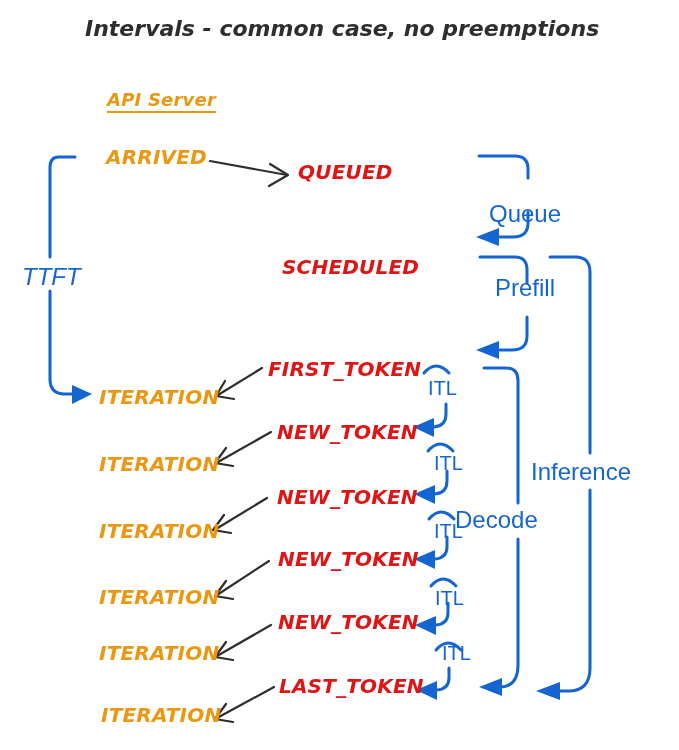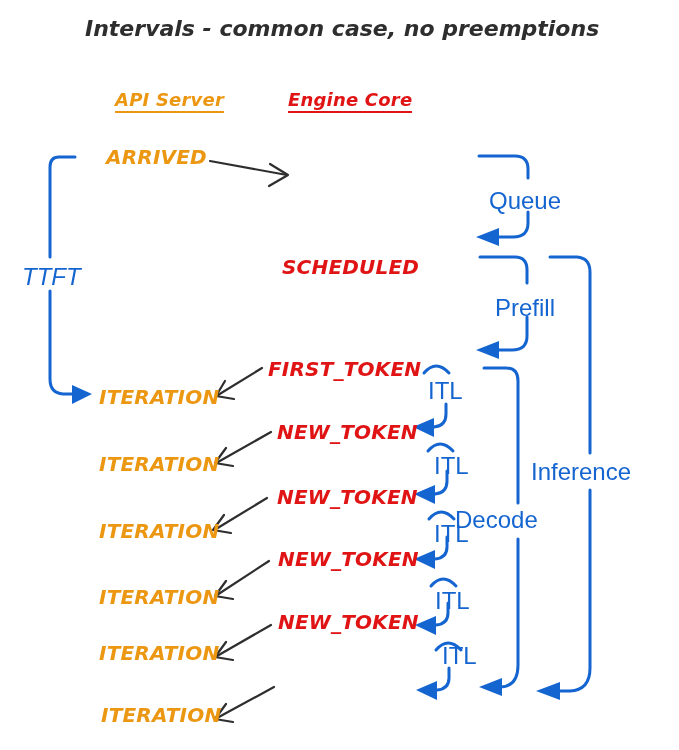--- a/index.html
+++ b/index.html
@@ -8,21 +8,21 @@
            font-family:"Liberation Sans", sans-serif;padding-left:12px; }
   .abs  { position:absolute; white-space:nowrap; }
   .hand { font-family:"DejaVu Sans", sans-serif; font-style:italic; font-weight:600; letter-spacing:.2px; }
   .title{ color:var(--ink); font-family:"DejaVu Sans", sans-serif; font-style:italic; font-weight:700;
           font-size:22px; text-align:center; }
   .hdr  { font-size:18px; padding-bottom:1px; border-bottom:2px solid currentColor; }
   .evt  { font-size:20px; }
   .orange { color:var(--orange); }
   .red    { color:var(--red); }
   .lbl  { color:var(--blue); font-size:24px; }
-  .itl  { color:var(--blue); font-size:24px; }
+  .itl  { color:var(--blue); font-size:20px; }
   svg.strokes { position:absolute; left:0; top:0; }
   .b  { fill:none; stroke:var(--blue); stroke-width:3;   stroke-linecap:round; stroke-linejoin:round; }
   .bf { fill:var(--blue); stroke:none; }
   .k  { fill:none; stroke:var(--ink); stroke-width:2.2; stroke-linecap:round; stroke-linejoin:round; }
 </style>
 </head>
 <body>
 
 <div class="stage">
 
@@ -123,41 +123,42 @@
         <path class="k" d="M 226 642 L 215 657 L 233 660"></path>
     </g>
     <g>
       <path class="k" d="M 274 687 L 217 718"></path>
         <path class="k" d="M 226 704 L 215 719 L 233 722"></path>
     </g>
   </svg>
 
   <div class="abs title" style="left:85px; top:16px; width:455px;">Intervals - common case, no preemptions</div>
 
-  <div class="abs hand hdr orange" style="left:107px; top:89px;margin-left:8px;">API Server</div>
-  <div class="abs hand hdr red" style="left:288px; top:89px;">Engine Core</div>
+  <div class="abs hand hdr orange" style="left:107px; top:89px;">API Server</div>
 
   <div class="abs hand evt orange" style="left:106px; top:145px;">ARRIVED</div>
   <div class="abs hand evt orange" style="left:99px; top:385px;">ITERATION</div>
   <div class="abs hand evt orange" style="left:99px; top:452px;">ITERATION</div>
   <div class="abs hand evt orange" style="left:99px; top:519px;">ITERATION</div>
   <div class="abs hand evt orange" style="left:99px; top:585px;">ITERATION</div>
   <div class="abs hand evt orange" style="left:99px; top:641px;">ITERATION</div>
   <div class="abs hand evt orange" style="left:101px; top:703px;">ITERATION</div>
 
+  <div class="abs hand evt red" style="left:298px; top:160px;">QUEUED</div>
   <div class="abs hand evt red" style="left:282px; top:255px;font-style:italic;">SCHEDULED</div>
   <div class="abs hand evt red" style="left:268px; top:357px;">FIRST_TOKEN</div>
   <div class="abs hand evt red" style="left:277px; top:420px;">NEW_TOKEN</div>
   <div class="abs hand evt red" style="left:277px; top:485px;">NEW_TOKEN</div>
   <div class="abs hand evt red" style="left:278px; top:547px;">NEW_TOKEN</div>
   <div class="abs hand evt red" style="left:278px; top:610px;">NEW_TOKEN</div>
+  <div class="abs hand evt red" style="left:279px; top:674px;">LAST_TOKEN</div>
 
   <div class="abs lbl" style="left:22px; top:263px;font-style:italic;">TTFT</div>
-  <div class="abs lbl" style="left:489px; top:187px;text-align:center;">Queue</div>
-  <div class="abs lbl" style="left:495px; top:294px;">Prefill</div>
+  <div class="abs lbl" style="left:489px; top:200px;text-align:center;">Queue</div>
+  <div class="abs lbl" style="left:495px; top:274px;">Prefill</div>
   <div class="abs lbl" style="left:531px; top:458px;">Inference</div>
   <div class="abs lbl" style="left:455px; top:506px;">Decode</div>
 
   <div class="abs itl" style="left:428px; top:377px;">ITL</div>
   <div class="abs itl" style="left:434px; top:452px;">ITL</div>
   <div class="abs itl" style="left:434px; top:520px;">ITL</div>
   <div class="abs itl" style="left:435px; top:587px;">ITL</div>
   <div class="abs itl" style="left:442px; top:642px;">ITL</div>
 
 </div>

